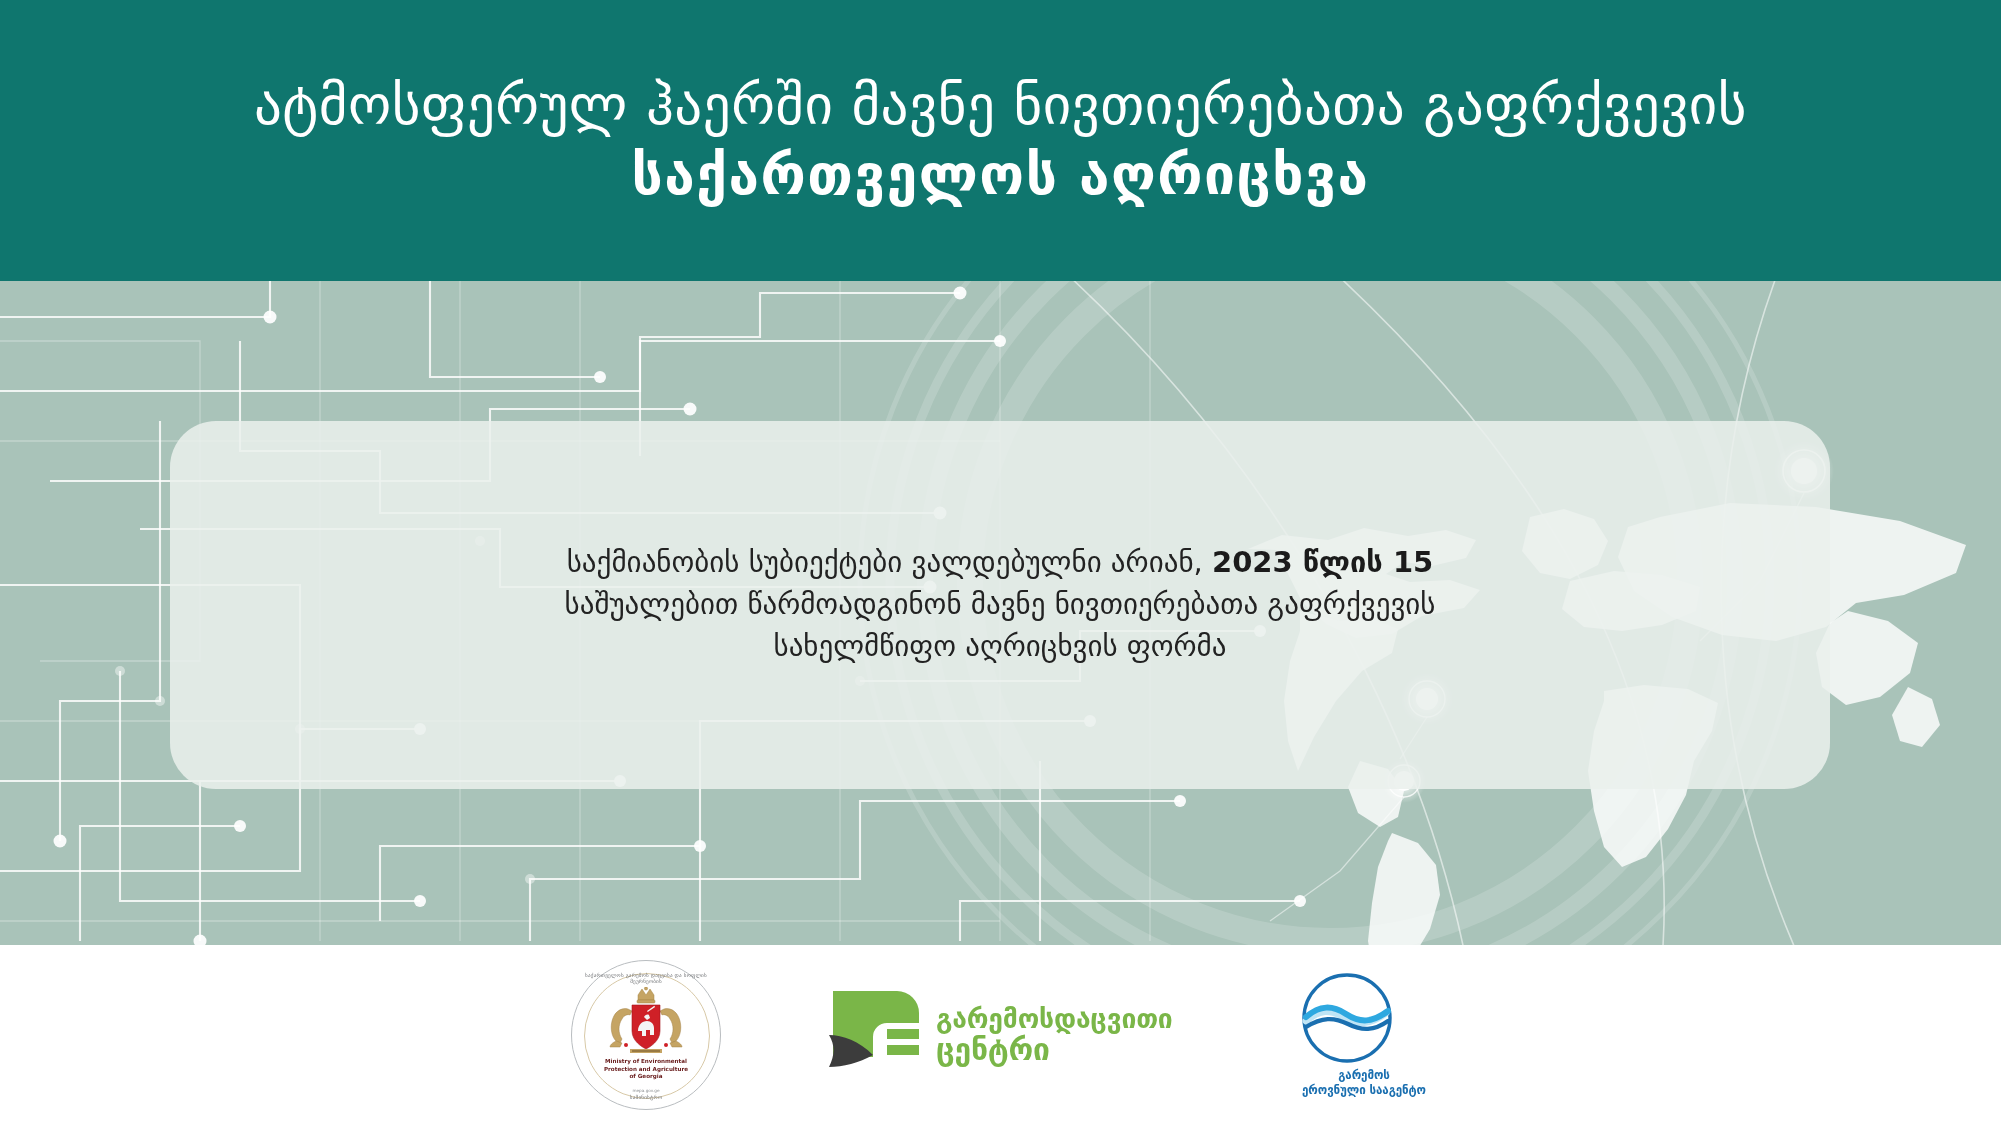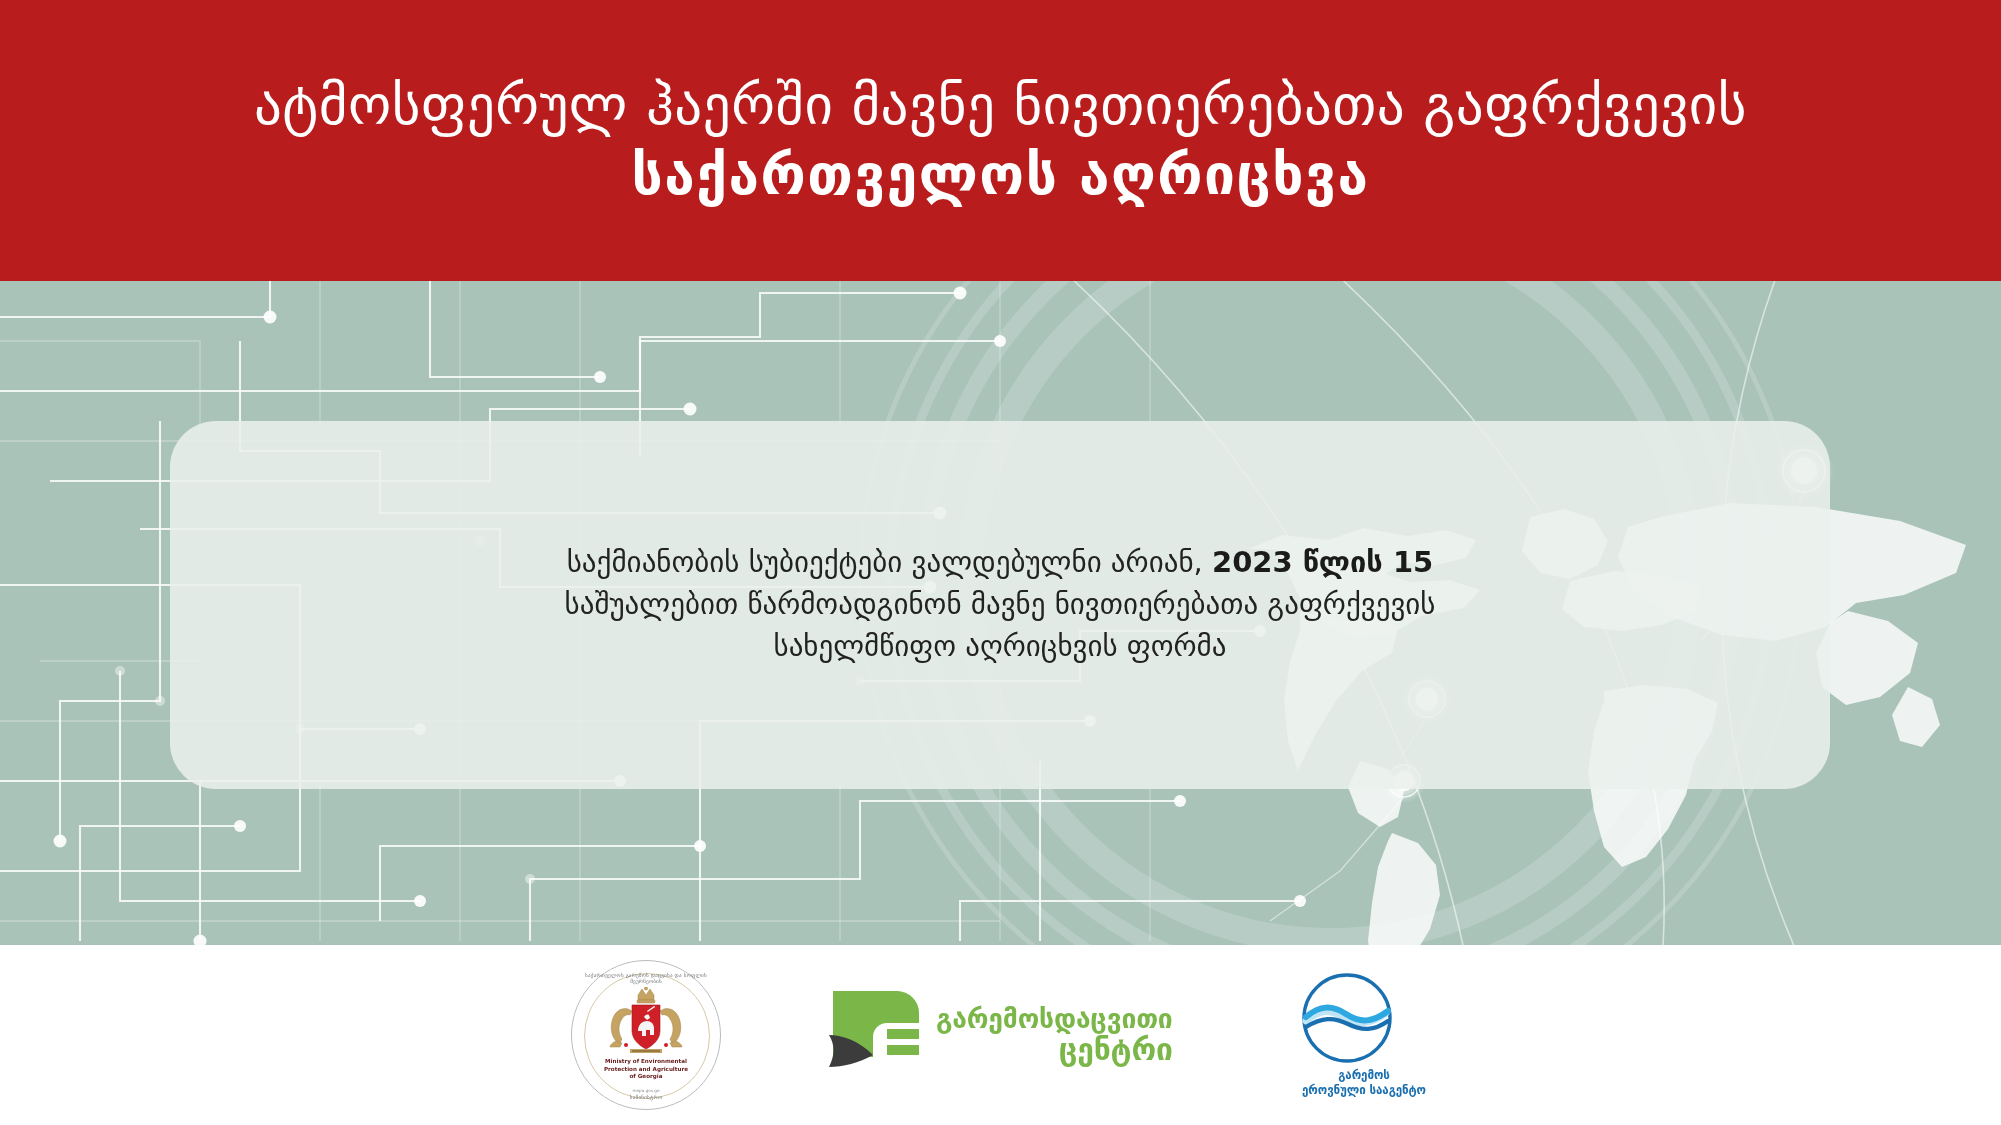--- a/index.html
+++ b/index.html
@@ -18,21 +18,21 @@
     overflow: hidden;
     background: #ffffff;
   }
 
   
   .header {
     position: absolute;
     left: 0; top: 0;
     width: 2001px;
     height: 281px;
-    background: #b91c1c;
+    background: #0f766e;
     z-index: 40;
     display: flex;
     flex-direction: column;
     align-items: center;
     justify-content: center;
   }
   .header-line-1 {
     color: #ffffff;
     font-size: 55px;
     line-height: 1.08;
@@ -166,21 +166,21 @@
     left: 0; top: 128px;
     width: 150px;
     text-align: center;
     font-size: 4.2px;
     color: #8c8f92;
   }
 
   
   .logo-eiec { width: 335px; height: 112px; display: flex; align-items: center; gap: 11px; }
   .eiec-mark { flex: 0 0 auto; }
-  .eiec-words { display: flex; flex-direction: column; gap: 1px; align-items: flex-end; }
+  .eiec-words { display: flex; flex-direction: column; gap: 1px; }
   .eiec-l1 { font-size: 26.5px; font-weight: 700; color: #7ab648; line-height: 1.05; letter-spacing: -0.2px; }
   .eiec-l2 { font-size: 18.5px; font-weight: 400; color: #595b5d; line-height: 1.12; letter-spacing: -0.1px; }
   .eiec-l3 { font-size: 30px; font-weight: 700; color: #7ab648; line-height: 1.05; letter-spacing: -0.2px; }
 
   
   .logo-nea { width: 166px; height: 128px; display: flex; flex-direction: column; align-items: center; }
   .nea-words {
     text-align: center;
     font-size: 11.6px;
     font-weight: 700;

